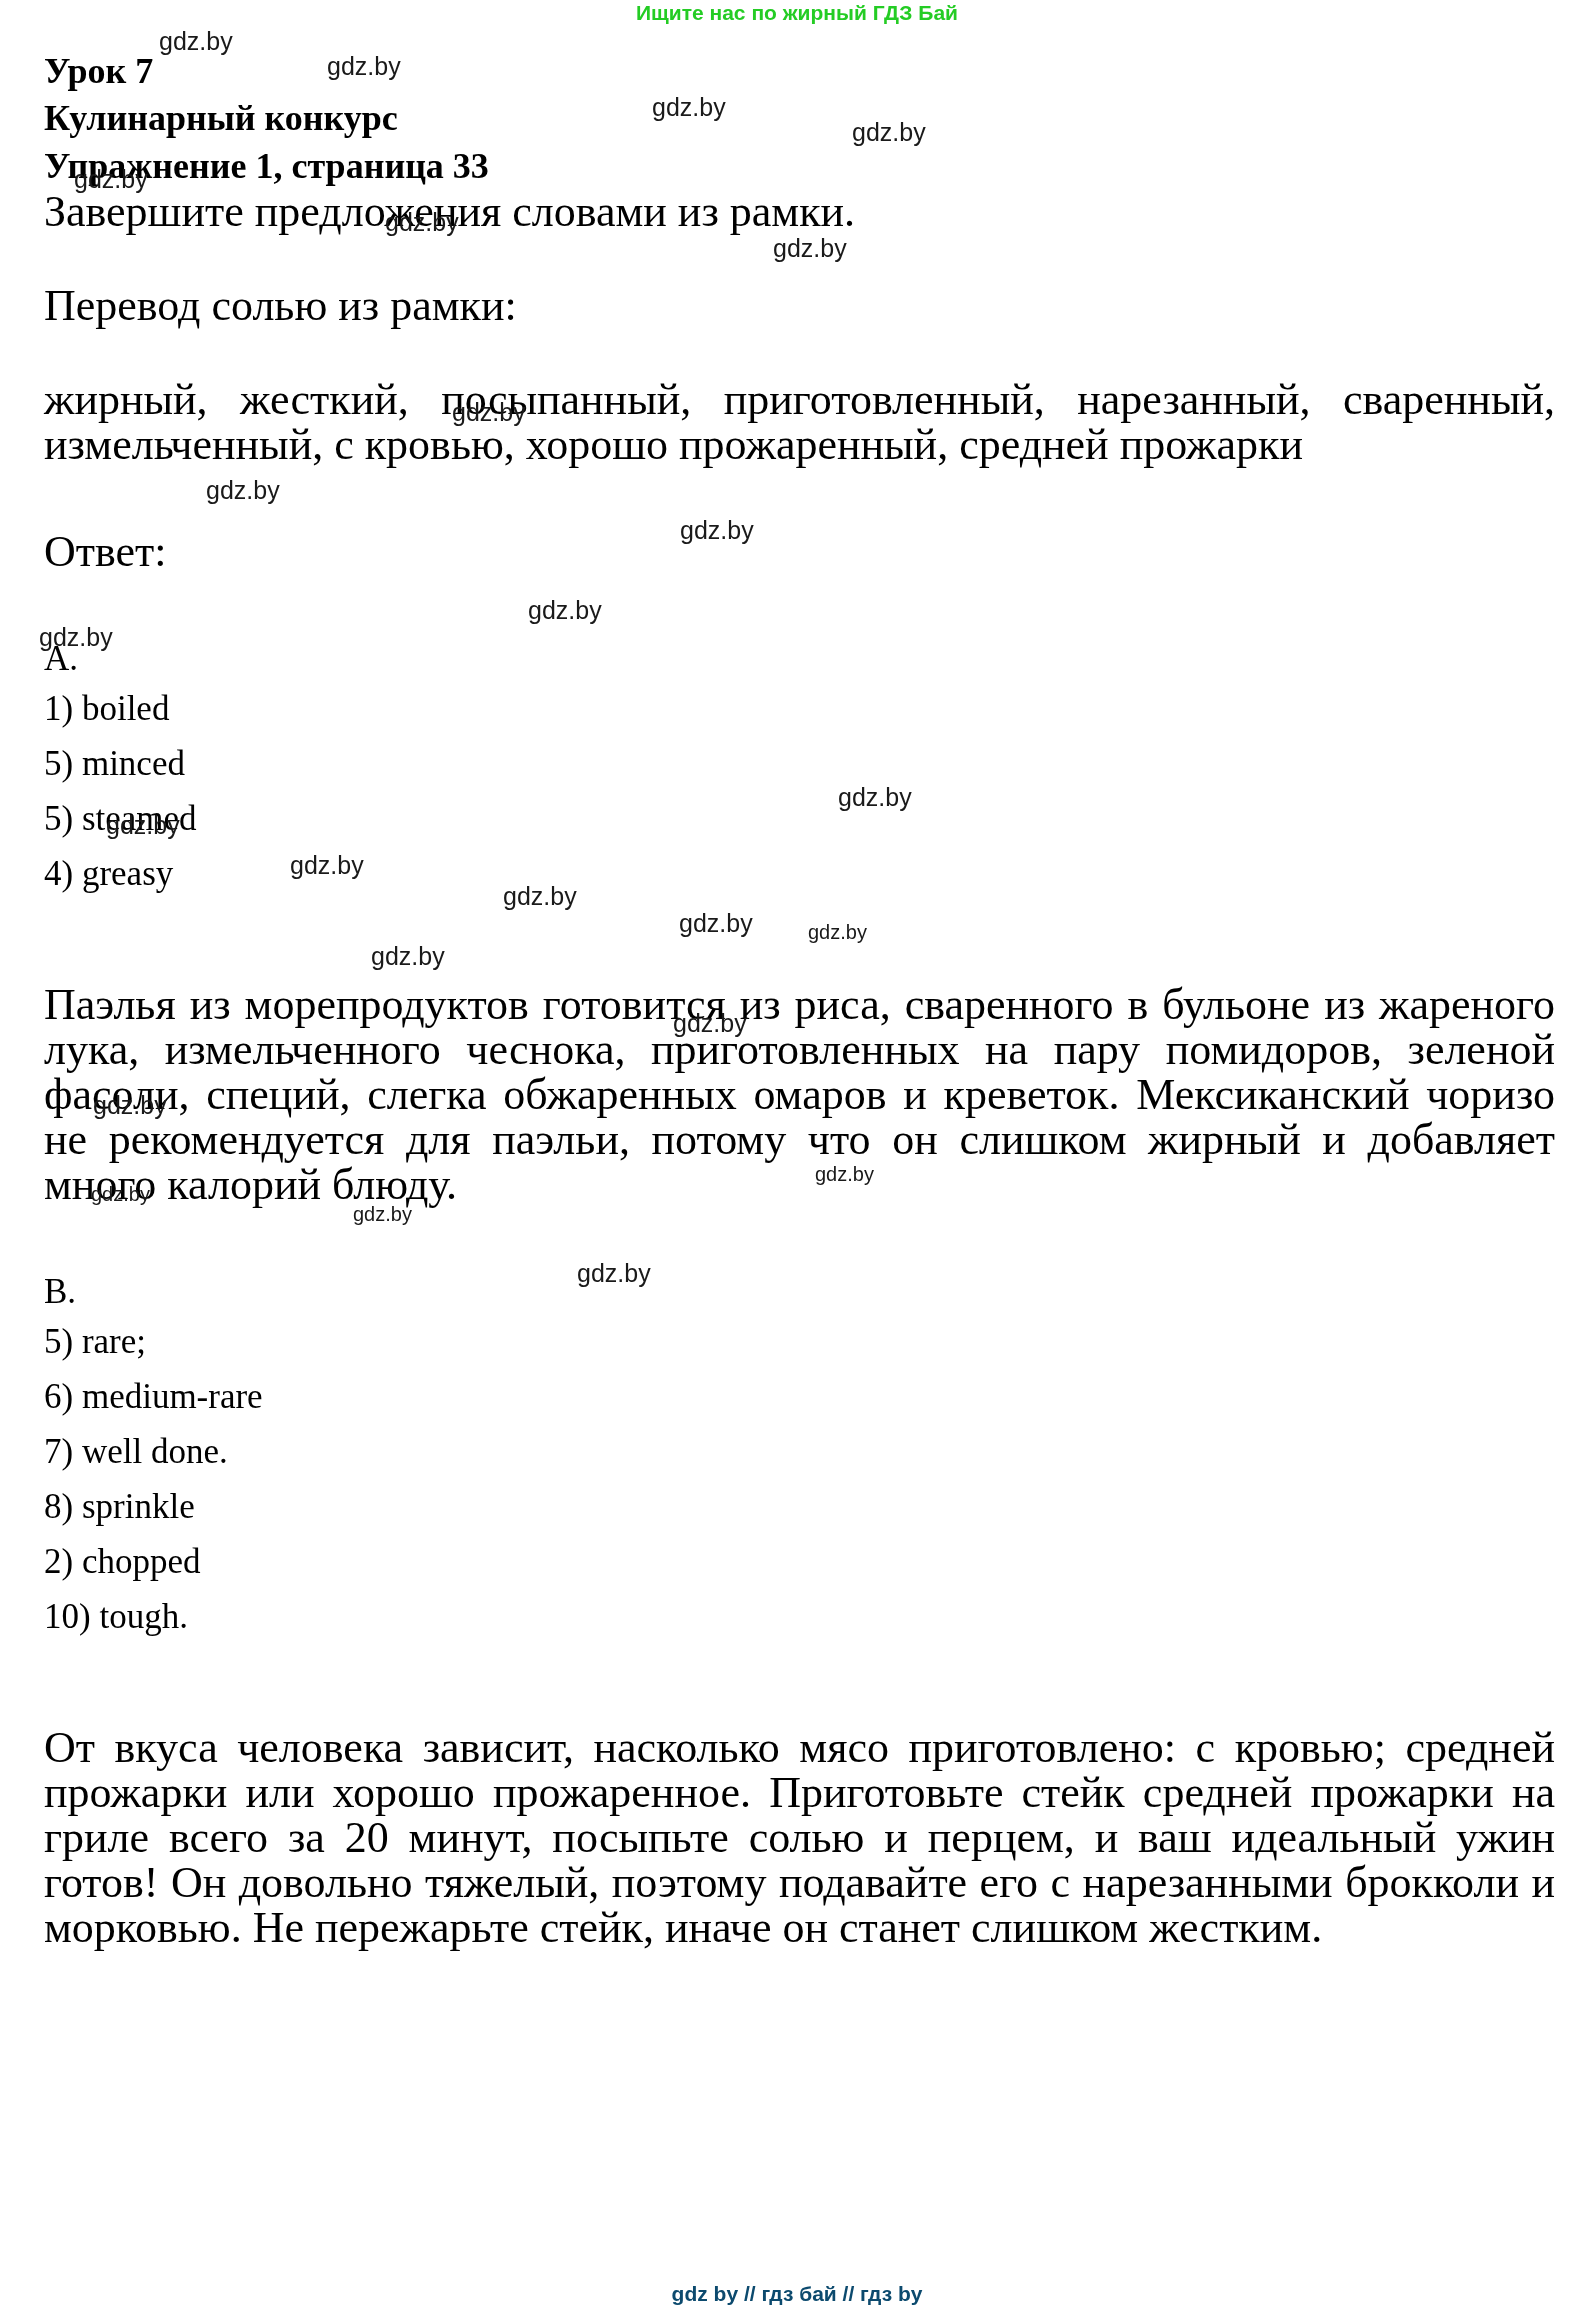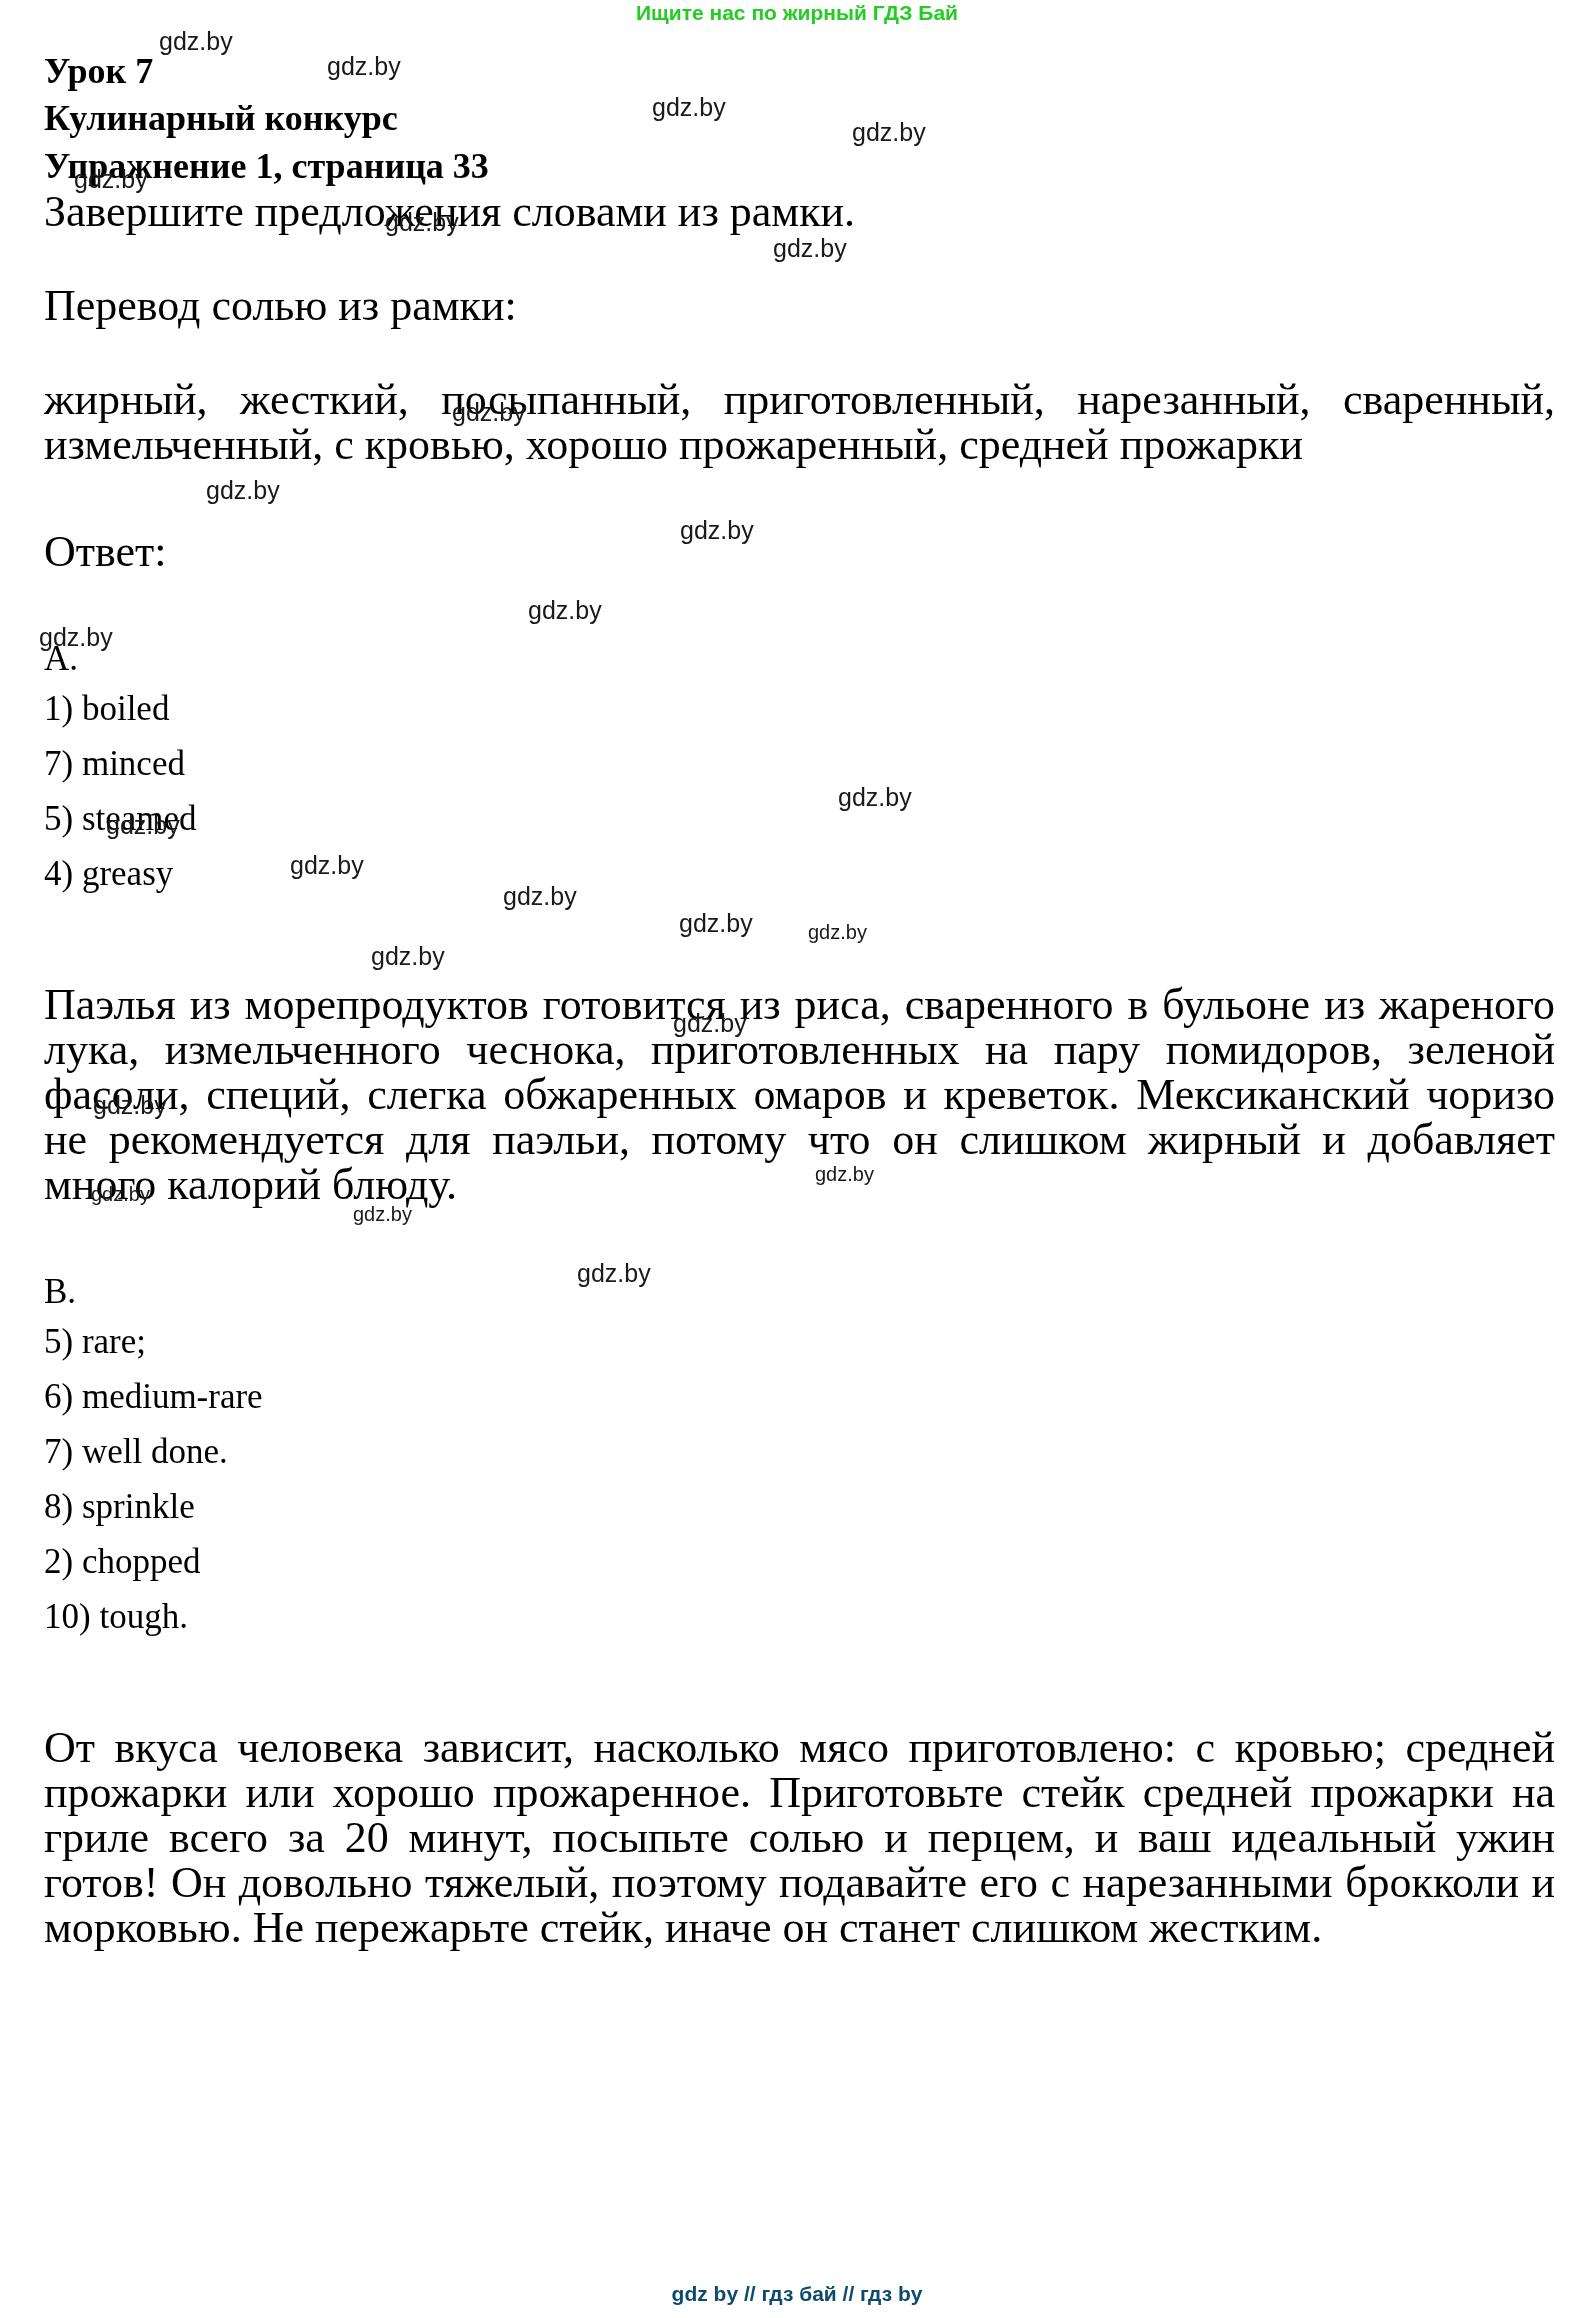--- a/index.html
+++ b/index.html
@@ -140,21 +140,21 @@
     <div class="spacer-lg"></div>
 
     <p class="para para-left">Ответ:</p>
 
     <div class="spacer-lg"></div>
 
     <div class="list-heading">A.</div>
 
     <ul class="answer-list">
       <li>1) boiled</li>
-      <li>7) minced</li>
+      <li>5) minced</li>
       <li>5) steamed</li>
       <li>4) greasy</li>
     </ul>
 
     <div class="spacer-xl"></div>
 
     <p class="para">Паэлья из морепродуктов готовится из риса, сваренного в бульоне из жареного лука, измельченного чеснока, приготовленных на пару помидоров, зеленой фасоли, специй, слегка обжаренных омаров и креветок. Мексиканский чоризо не рекомендуется для паэльи, потому что он слишком жирный и добавляет много калорий блюду.</p>
 
     <div class="spacer-lg"></div>
 

